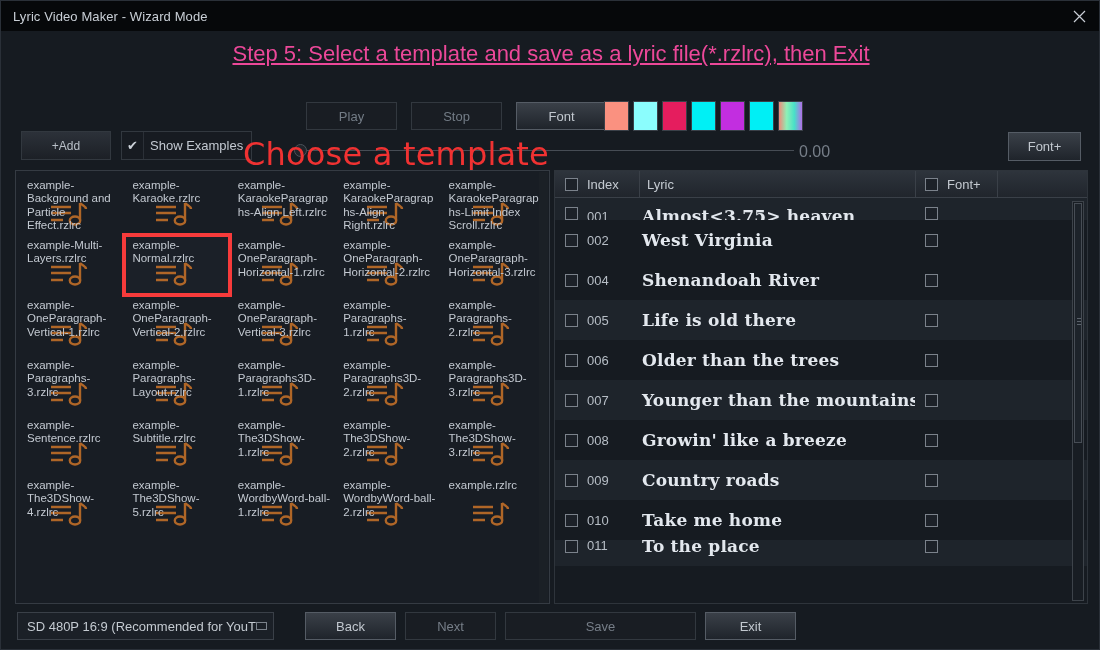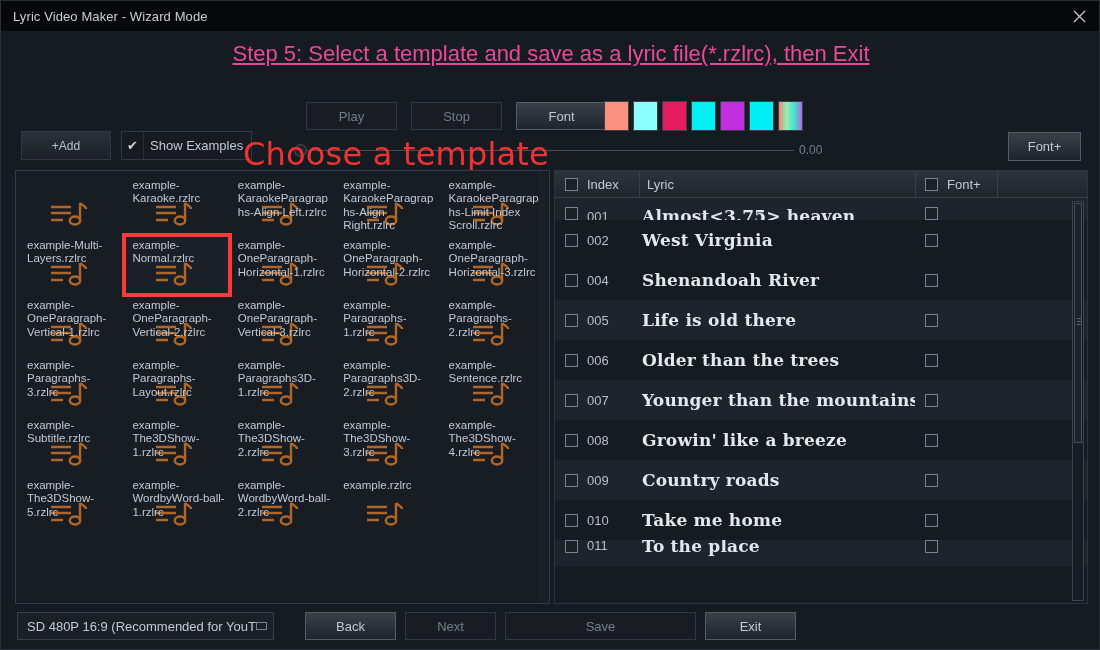--- a/index.html
+++ b/index.html
@@ -120,21 +120,21 @@
     position: absolute; left: 12px; top: 9px;
     width: 493px; height: 1px; background: #464c54;
   }
   .slider-handle {
     position: absolute; left: 5px; top: 3px;
     width: 13px; height: 13px; border-radius: 50%;
     background: #20252b; border: 1px solid #4c525a;
   }
   .time-label {
     position: absolute; left: 798px; top: 142px;
-    font-size: 12px; color: #767e88;
+    font-size: 16px; color: #767e88;
   }
   .fontplus-btn {
     position: absolute; left: 1007px; top: 131px;
     width: 73px; height: 29px;
     border: 1px solid #555c65;
     background: linear-gradient(#3a4048, #1f242b);
     color: #c2c8cf; font-size: 13px;
     display: flex; align-items: center; justify-content: center;
   }
 
@@ -351,20 +351,21 @@
 
   <div class="tpl-panel">
     <div class="tpl-grid" id="tpl-grid">
         <div class="tpl-item">
           <svg class="note-icon" viewBox="0 0 40 26">
             <path d="M2 6 H22 M2 12 H22 M2 19 H14" stroke="#b86a28" stroke-width="2.4" fill="none" stroke-linecap="butt"></path>
             <path d="M31 2 C34 5 37 5 37 8" stroke="#b86a28" stroke-width="2.4" fill="none"></path>
             <path d="M31 2 V19" stroke="#b86a28" stroke-width="2.4" fill="none"></path>
             <ellipse cx="26" cy="19.5" rx="5.2" ry="4" fill="none" stroke="#b86a28" stroke-width="2.4"></ellipse>
           </svg>
+          <div class="tpl-name">example-Background and Particle Effect.rzlrc</div>
         </div>
         <div class="tpl-item">
           <svg class="note-icon" viewBox="0 0 40 26">
             <path d="M2 6 H22 M2 12 H22 M2 19 H14" stroke="#b86a28" stroke-width="2.4" fill="none" stroke-linecap="butt"></path>
             <path d="M31 2 C34 5 37 5 37 8" stroke="#b86a28" stroke-width="2.4" fill="none"></path>
             <path d="M31 2 V19" stroke="#b86a28" stroke-width="2.4" fill="none"></path>
             <ellipse cx="26" cy="19.5" rx="5.2" ry="4" fill="none" stroke="#b86a28" stroke-width="2.4"></ellipse>
           </svg>
           <div class="tpl-name">example-Karaoke.rzlrc</div>
         </div>
@@ -513,20 +514,29 @@
           <div class="tpl-name">example-Paragraphs3D-1.rzlrc</div>
         </div>
         <div class="tpl-item">
           <svg class="note-icon" viewBox="0 0 40 26">
             <path d="M2 6 H22 M2 12 H22 M2 19 H14" stroke="#b86a28" stroke-width="2.4" fill="none" stroke-linecap="butt"></path>
             <path d="M31 2 C34 5 37 5 37 8" stroke="#b86a28" stroke-width="2.4" fill="none"></path>
             <path d="M31 2 V19" stroke="#b86a28" stroke-width="2.4" fill="none"></path>
             <ellipse cx="26" cy="19.5" rx="5.2" ry="4" fill="none" stroke="#b86a28" stroke-width="2.4"></ellipse>
           </svg>
           <div class="tpl-name">example-Paragraphs3D-2.rzlrc</div>
+        </div>
+        <div class="tpl-item">
+          <svg class="note-icon" viewBox="0 0 40 26">
+            <path d="M2 6 H22 M2 12 H22 M2 19 H14" stroke="#b86a28" stroke-width="2.4" fill="none" stroke-linecap="butt"></path>
+            <path d="M31 2 C34 5 37 5 37 8" stroke="#b86a28" stroke-width="2.4" fill="none"></path>
+            <path d="M31 2 V19" stroke="#b86a28" stroke-width="2.4" fill="none"></path>
+            <ellipse cx="26" cy="19.5" rx="5.2" ry="4" fill="none" stroke="#b86a28" stroke-width="2.4"></ellipse>
+          </svg>
+          <div class="tpl-name">example-Paragraphs3D-3.rzlrc</div>
         </div>
         <div class="tpl-item">
           <svg class="note-icon" viewBox="0 0 40 26">
             <path d="M2 6 H22 M2 12 H22 M2 19 H14" stroke="#b86a28" stroke-width="2.4" fill="none" stroke-linecap="butt"></path>
             <path d="M31 2 C34 5 37 5 37 8" stroke="#b86a28" stroke-width="2.4" fill="none"></path>
             <path d="M31 2 V19" stroke="#b86a28" stroke-width="2.4" fill="none"></path>
             <ellipse cx="26" cy="19.5" rx="5.2" ry="4" fill="none" stroke="#b86a28" stroke-width="2.4"></ellipse>
           </svg>
           <div class="tpl-name">example-Sentence.rzlrc</div>
         </div>

